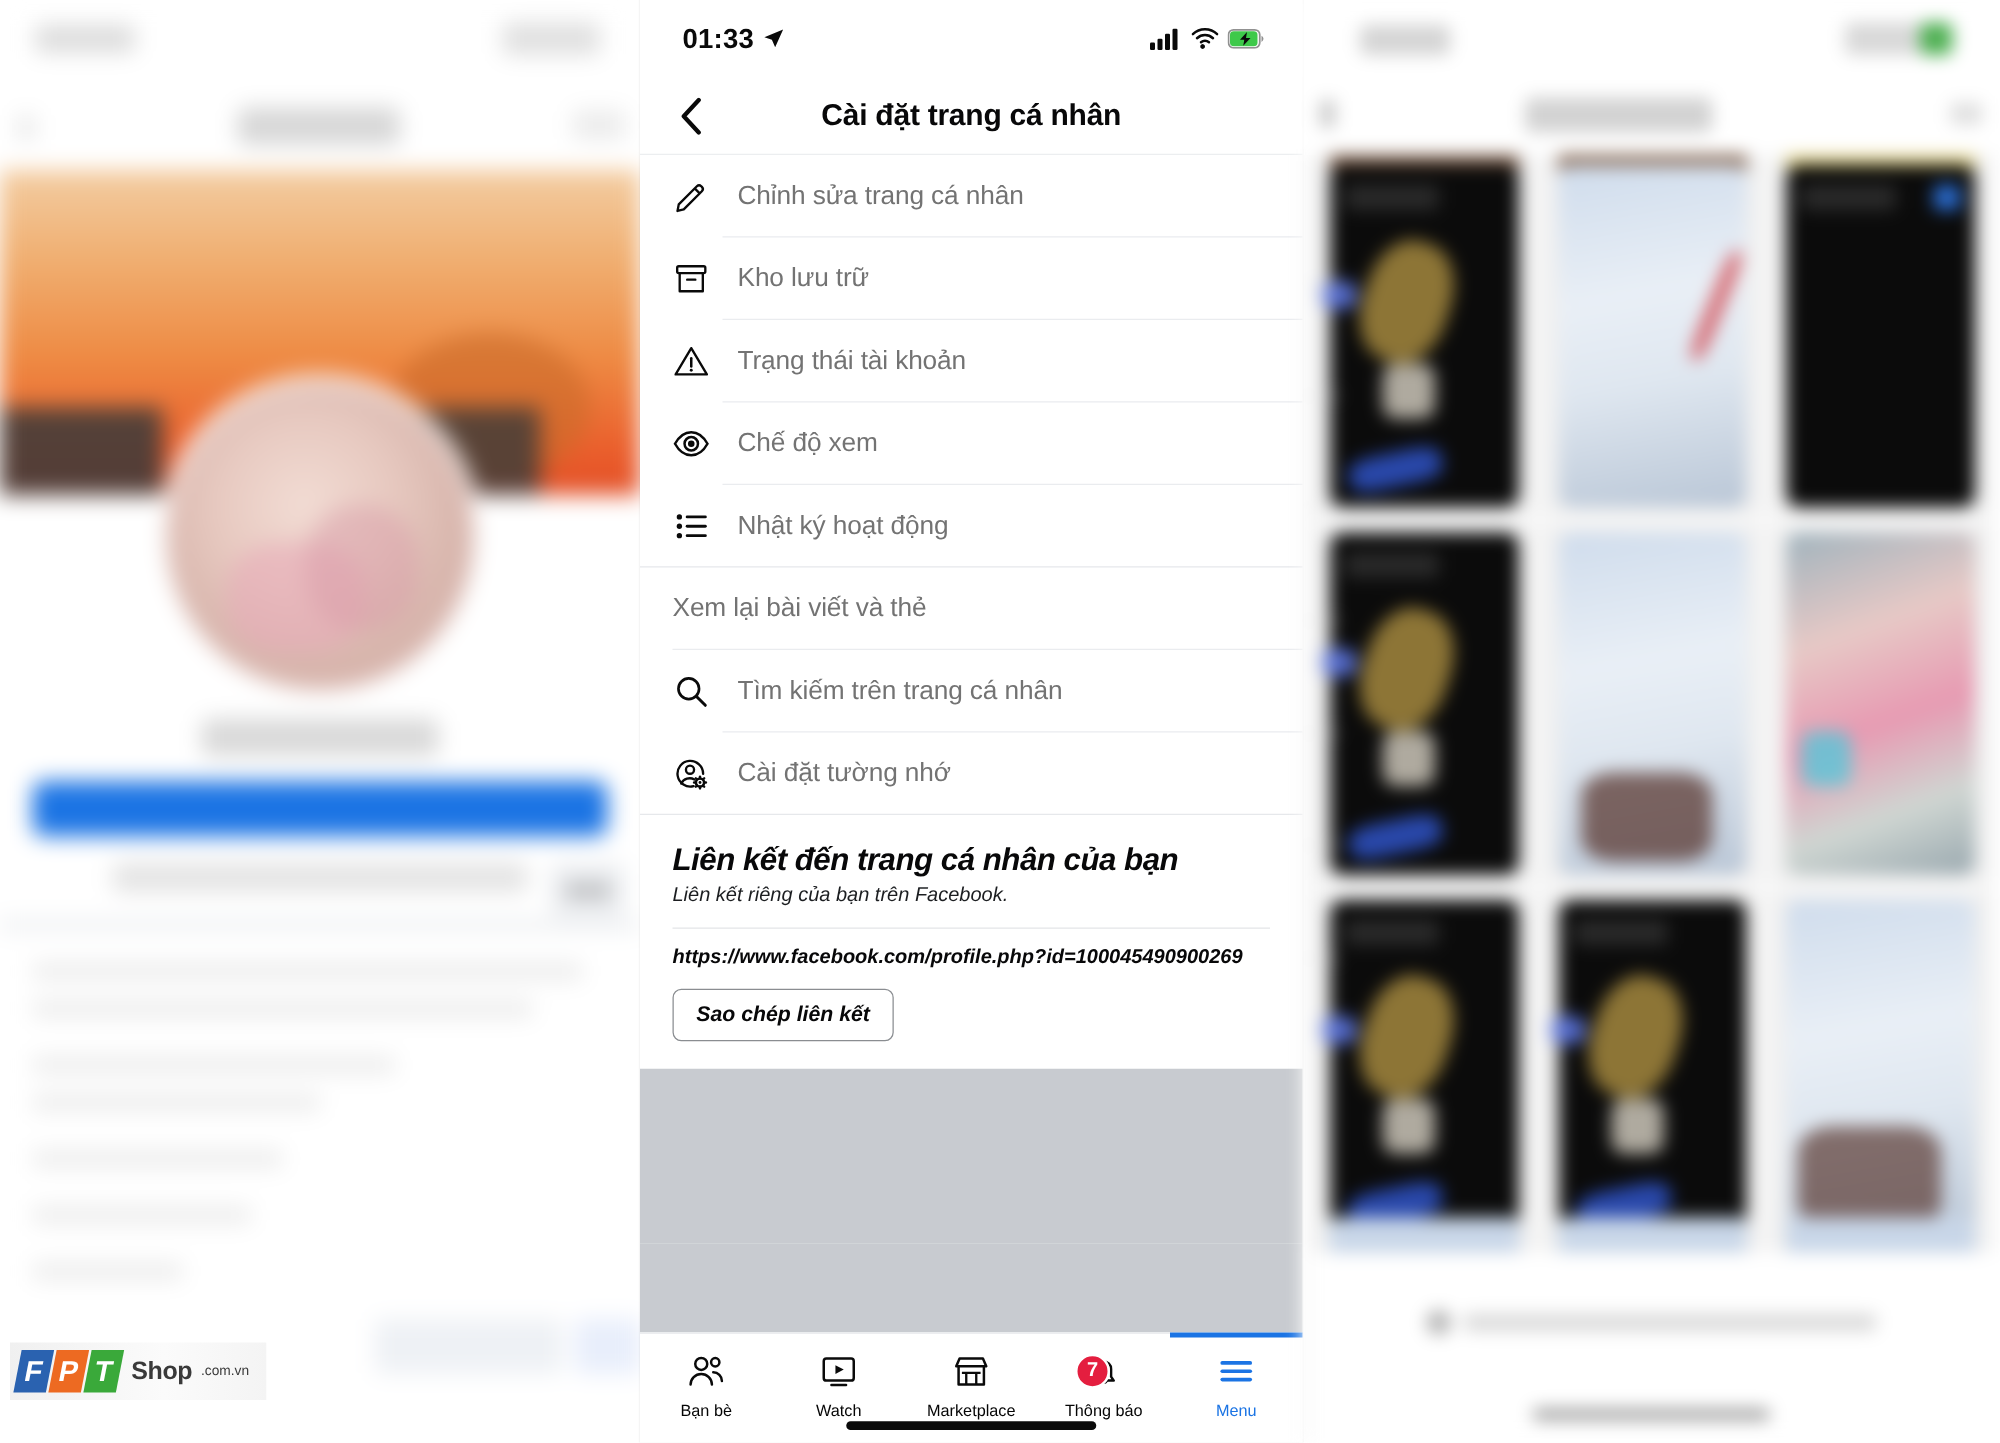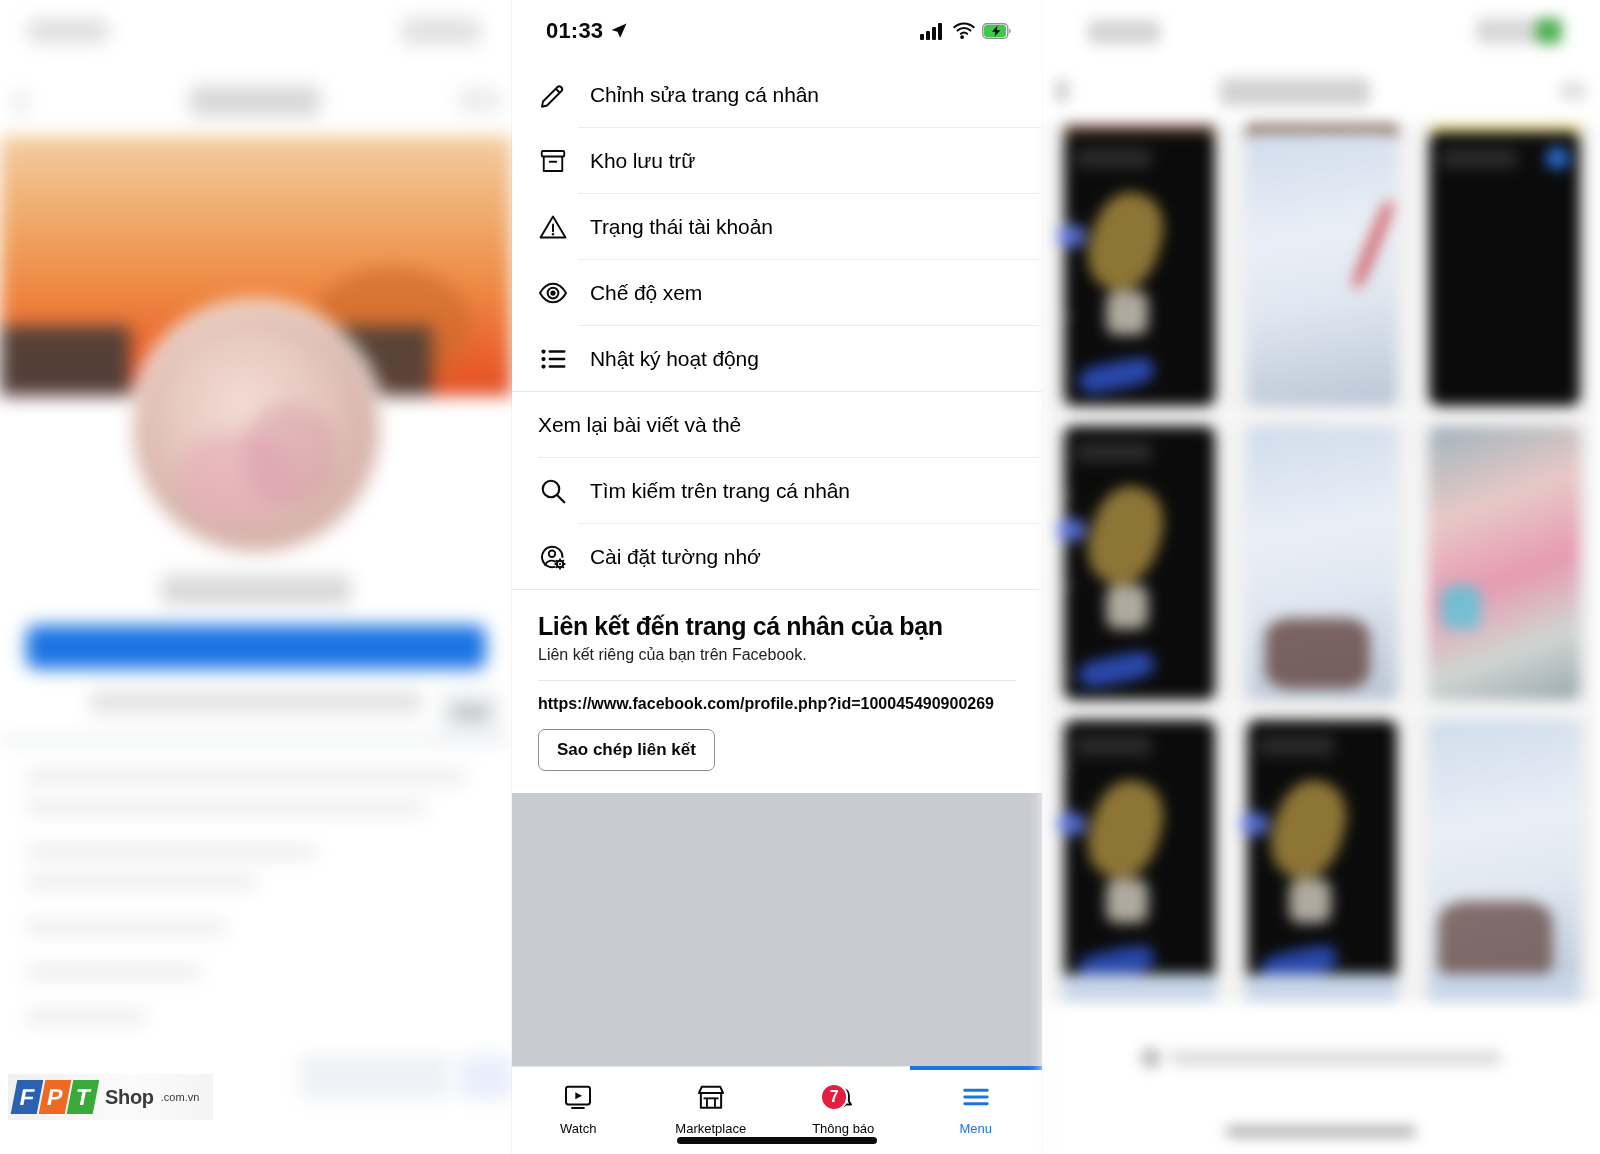--- a/index.html
+++ b/index.html
@@ -86,30 +86,30 @@
     border-bottom:1px solid #eceef0; flex:0 0 auto;
   }
   .nav-back{ position:absolute; left:24px; width:34px; height:34px; display:flex; align-items:center; justify-content:center; cursor:pointer;}
   .nav-title{ width:100%; text-align:center; font-size:24px; font-weight:bold; color:#080809; letter-spacing:-.2px;}
 
   .menu-list{ background:#fff; flex:0 0 auto; }
   .menu-row{
     display:flex; align-items:center; height:66px; padding-left:26px; position:relative; cursor:pointer;
   }
   .menu-row .mi{ width:44px; flex:0 0 44px; display:flex; align-items:center; justify-content:flex-start; }
-  .menu-row .ml{ font-size:21px; color:#000000; letter-spacing:-.1px; padding-left:8px;}
+  .menu-row .ml{ font-size:21px; color:#737373; letter-spacing:-.1px; padding-left:8px;}
   .menu-row.no-icon{ padding-left:26px; }
   .menu-row.no-icon .ml{ padding-left:0; }
   .menu-row::after{
     content:""; position:absolute; left:66px; right:0; bottom:0; height:1px; background:#eaecef;
   }
   .menu-row.no-icon::after{ left:26px; }
   .menu-row.last-in-group::after{ left:0; right:0; background:#e6e8eb; }
 
-  .link-section{ padding:22px 26px 0 26px; }
+  .link-section{ padding:22px 26px 0 26px;font-style:italic; }
   .link-title{ font-size:25px; font-weight:bold; color:#080809; letter-spacing:-.4px; line-height:1.15;}
   .link-sub{ font-size:16px; color:#1c1e21; margin-top:5px; }
   .link-hr{ height:1px; background:#e3e5e8; margin:16px 0 0 0; }
   .link-url{ font-size:16px; font-weight:bold; color:#080809; padding:14px 0 0 0; word-break:break-all;}
   .copy-btn{
     display:inline-block; margin:16px 0 0 0; padding:10px 18px;
     border:1px solid #8a8d91; border-radius:7px; background:#fff;
     font-size:17px; font-weight:bold; color:#080809; cursor:pointer;
   }
   .gray-block{ background:#c8cbd0; height:140px; margin-top:22px; flex:0 0 auto;}
@@ -260,20 +260,28 @@
         </svg>
         <svg width="30" height="16" viewBox="0 0 30 16">
           <rect x="0.8" y="0.8" width="25" height="14.4" rx="4" fill="none" stroke="#0a0a0a" stroke-width="1.4" opacity=".45"></rect>
           <rect x="2" y="2" width="22" height="12" rx="3" fill="#3ec94a"></rect>
           <path d="M27.2 5.5 v5 a3 3 0 0 0 1.6-2.5 a3 3 0 0 0-1.6-2.5Z" fill="#0a0a0a" opacity=".45"></path>
           <path d="M15.6 2.6 L10 8.7 h3.4 L12.6 13.6 L18.4 7.3 H14.8 Z" fill="#0a0a0a"></path>
         </svg>
       </div>
     </div>
 
+    <div class="nav-bar">
+      <div class="nav-back">
+        <svg width="20" height="30" viewBox="0 0 20 30">
+          <path d="M16 2 L4 15 L16 28" stroke="#0a0a0a" stroke-width="3.4" fill="none" stroke-linecap="round" stroke-linejoin="round"></path>
+        </svg>
+      </div>
+      <div class="nav-title">Cài đặt trang cá nhân</div>
+    </div>
 
     <div class="menu-list">
 
       <div class="menu-row">
         <div class="mi">
           <svg width="30" height="30" viewBox="0 0 24 24">
             <path d="M4 17.2 L15.6 5.6 a2 2 0 0 1 2.8 0 l0.4 0.4 a2 2 0 0 1 0 2.8 L7.2 20.4 L3.2 21.4 Z" fill="none" stroke="#0a0a0a" stroke-width="1.5" stroke-linejoin="round"></path>
             <path d="M14.2 7 L17.4 10.2" stroke="#0a0a0a" stroke-width="1.5"></path>
           </svg>
         </div>
@@ -373,20 +381,31 @@
       <div class="link-url">https://www.facebook.com/profile.php?id=100045490900269</div>
       <div class="copy-btn">Sao chép liên kết</div>
     </div>
 
     <div class="gray-block"></div>
     <div class="spacer"></div>
 
     <div class="tab-bar">
 
 
+      <div class="tab">
+        <div class="tab-icon-wrap">
+          <svg width="34" height="32" viewBox="0 0 24 24">
+            <circle cx="9" cy="7.6" r="3.6" fill="none" stroke="#0a0a0a" stroke-width="1.5"></circle>
+            <path d="M2.6 20 a6.4 6.4 0 0 1 12.8 0" fill="none" stroke="#0a0a0a" stroke-width="1.5" stroke-linecap="round"></path>
+            <circle cx="17.4" cy="6.6" r="2.5" fill="none" stroke="#0a0a0a" stroke-width="1.5"></circle>
+            <path d="M16.2 12.6 a5.2 5.2 0 0 1 5.2 5.2" fill="none" stroke="#0a0a0a" stroke-width="1.5" stroke-linecap="round"></path>
+          </svg>
+        </div>
+        <div class="tl">Bạn bè</div>
+      </div>
 
       <div class="tab">
         <div class="tab-icon-wrap">
           <svg width="34" height="32" viewBox="0 0 24 24">
             <rect x="3" y="4.4" width="18" height="13.2" rx="1.6" fill="none" stroke="#0a0a0a" stroke-width="1.5"></rect>
             <path d="M10 8.4 L15 11 L10 13.6 Z" fill="#0a0a0a"></path>
             <line x1="7.6" y1="20.2" x2="16.4" y2="20.2" stroke="#0a0a0a" stroke-width="1.5" stroke-linecap="round"></line>
           </svg>
         </div>
         <div class="tl">Watch</div>

